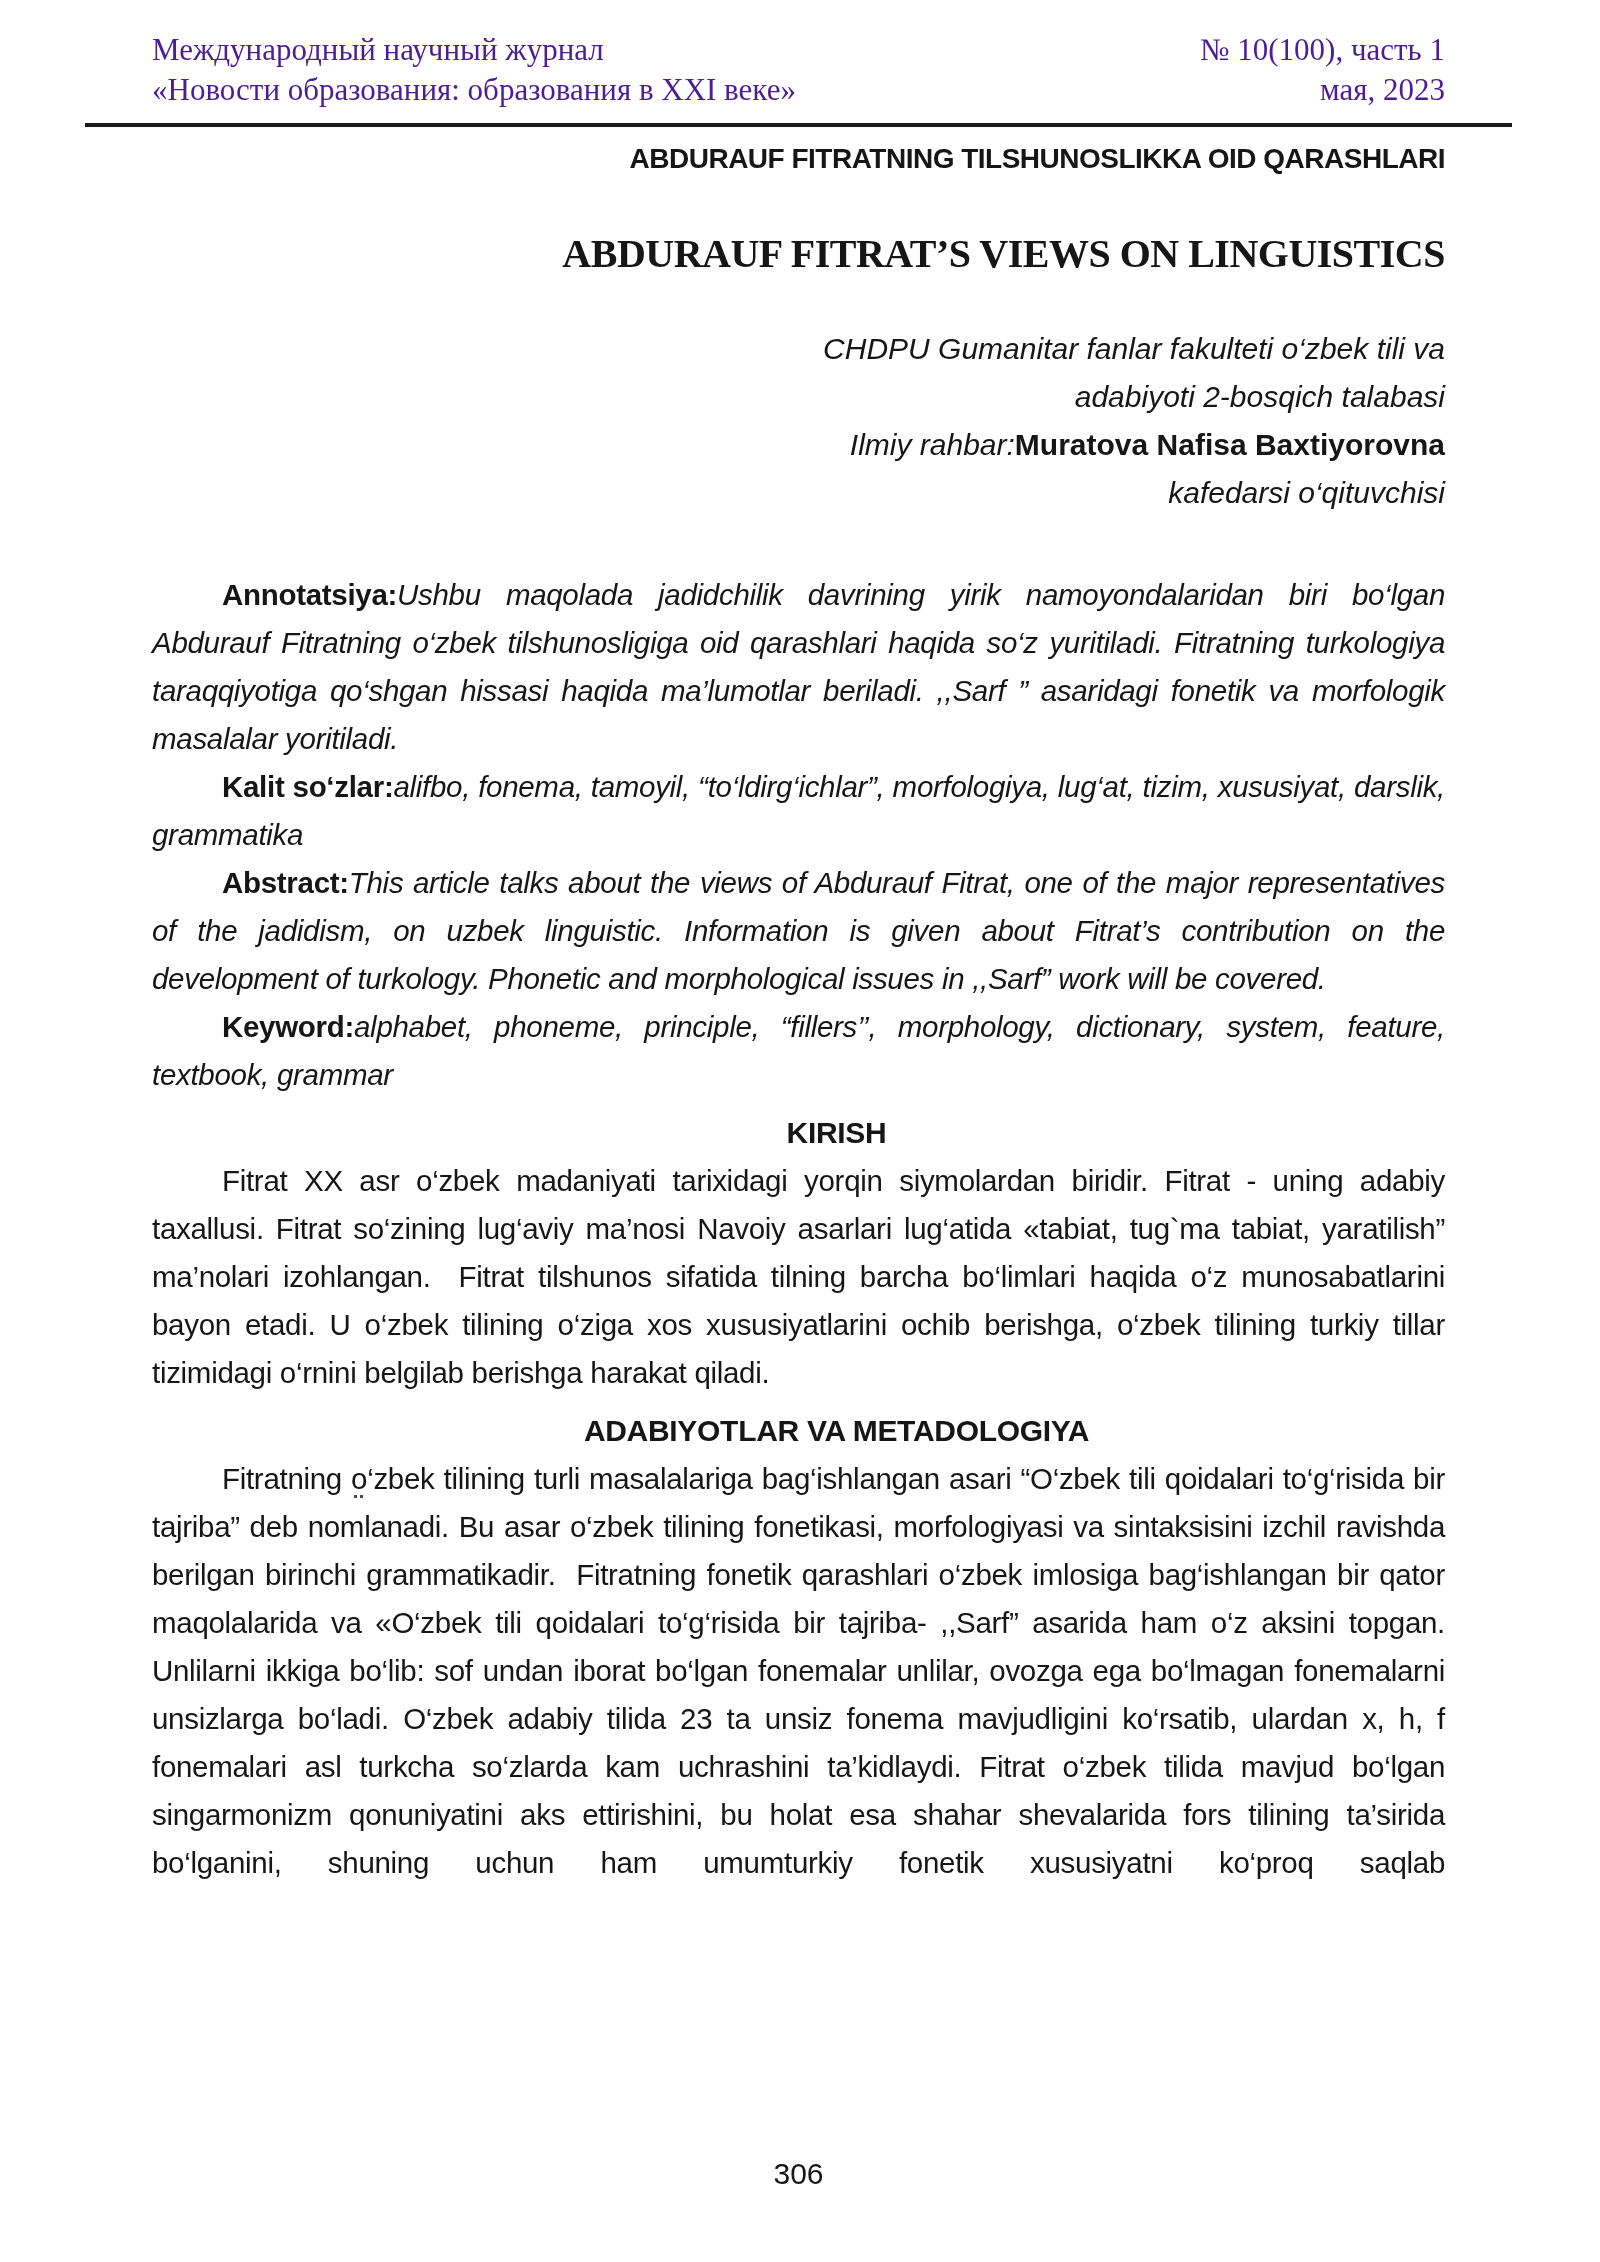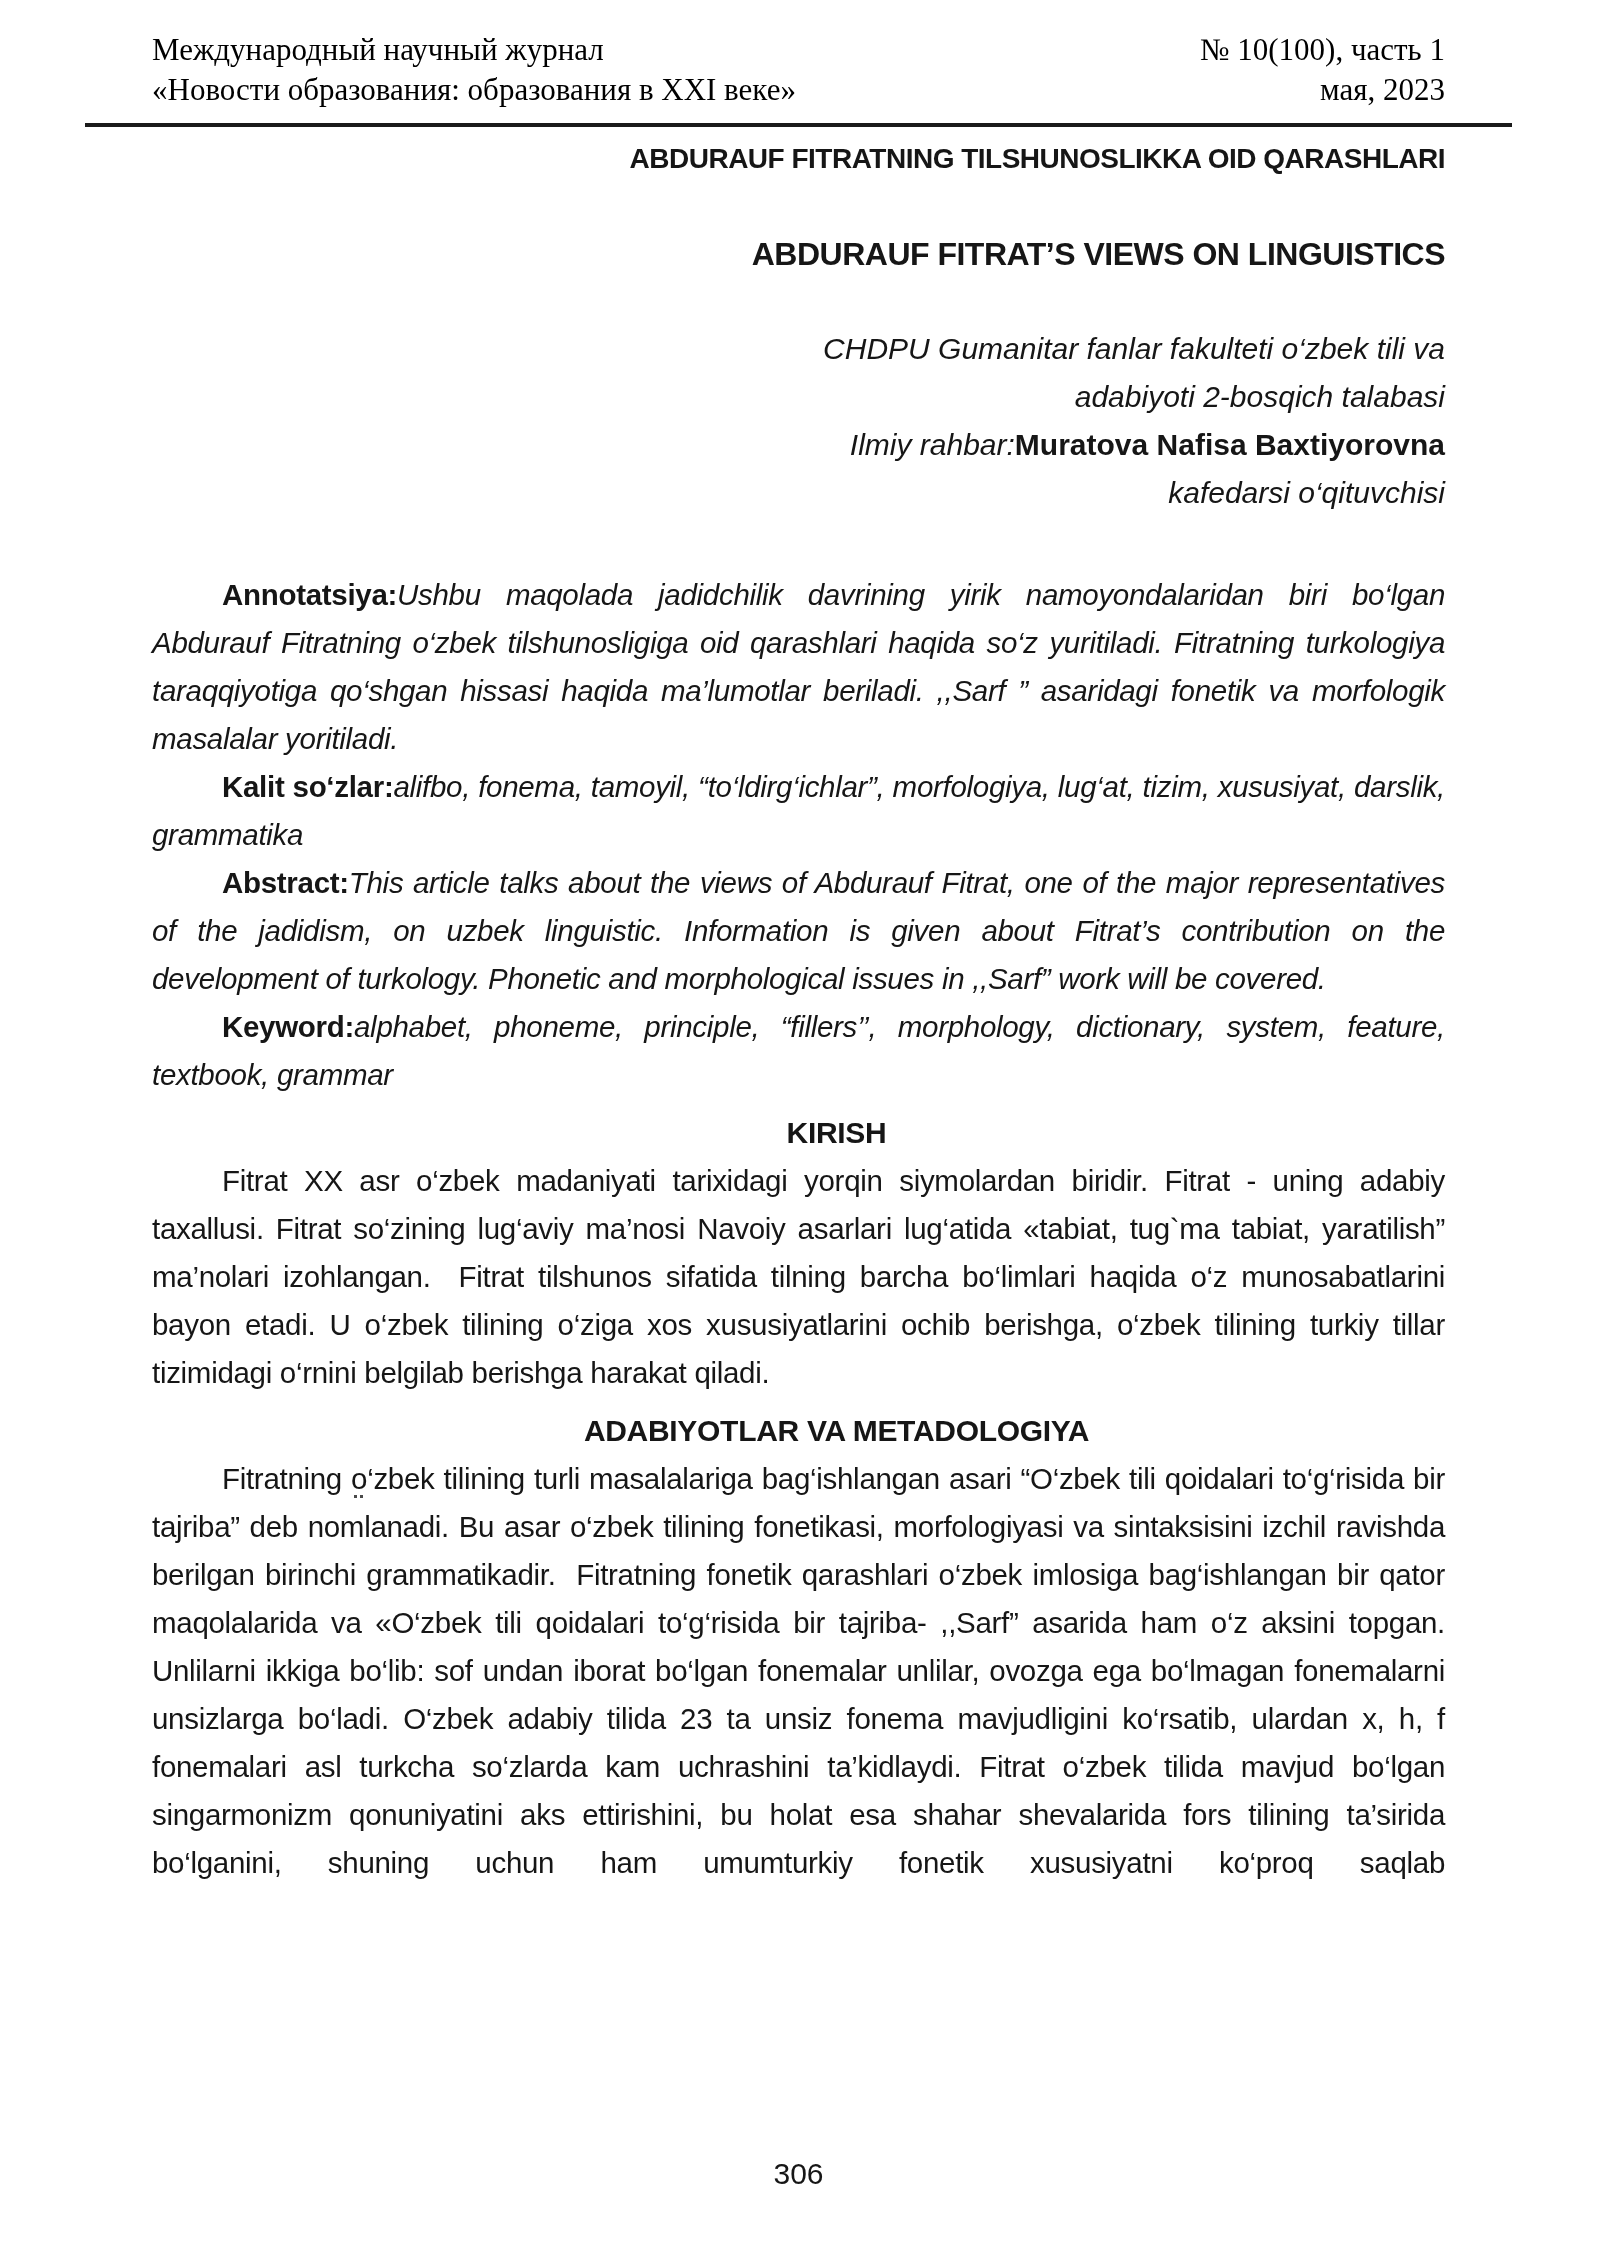--- a/index.html
+++ b/index.html
@@ -9,38 +9,38 @@
     position:relative; overflow:hidden;
     color:#161616;
     font-family:"Liberation Sans", sans-serif;
   }
   .page { padding:30px 155px 0 152px; }
 
   
   .header {
     display:flex; justify-content:space-between; align-items:flex-start;
     font-family:"Liberation Serif", serif;
-    font-size:31px; line-height:40px; color:#000000;
+    font-size:31px; line-height:40px; color:#4c1d95;
   }
   .header-right { text-align:right; }
   .header-rule {
     border:none; border-top:4px solid #1a1a1a;
     margin:13px -67px 0 -67px; height:0;
   }
 
   
   .title-uz {
     margin-top:8px;
     font-size:28px; font-weight:bold; letter-spacing:-0.5px;
     line-height:48px; text-align:right;
   }
   .title-en {
     margin-top:47px;
-    font-size:32px; font-weight:bold; letter-spacing:-0.5px;
-    line-height:48px; text-align:right;
+    font-size:40px; font-weight:bold; letter-spacing:-0.5px;
+    line-height:48px; text-align:right;font-family:Liberation Serif, serif;
   }
 
   
   .authors { margin-top:47px; text-align:right; font-size:30px; line-height:48px; }
   .authors .bold { font-weight:bold; font-style:normal; }
   .authors .it   { font-style:italic; }
 
   
   .para {
     font-size:29.5px; line-height:48px; letter-spacing:-0.3px;

